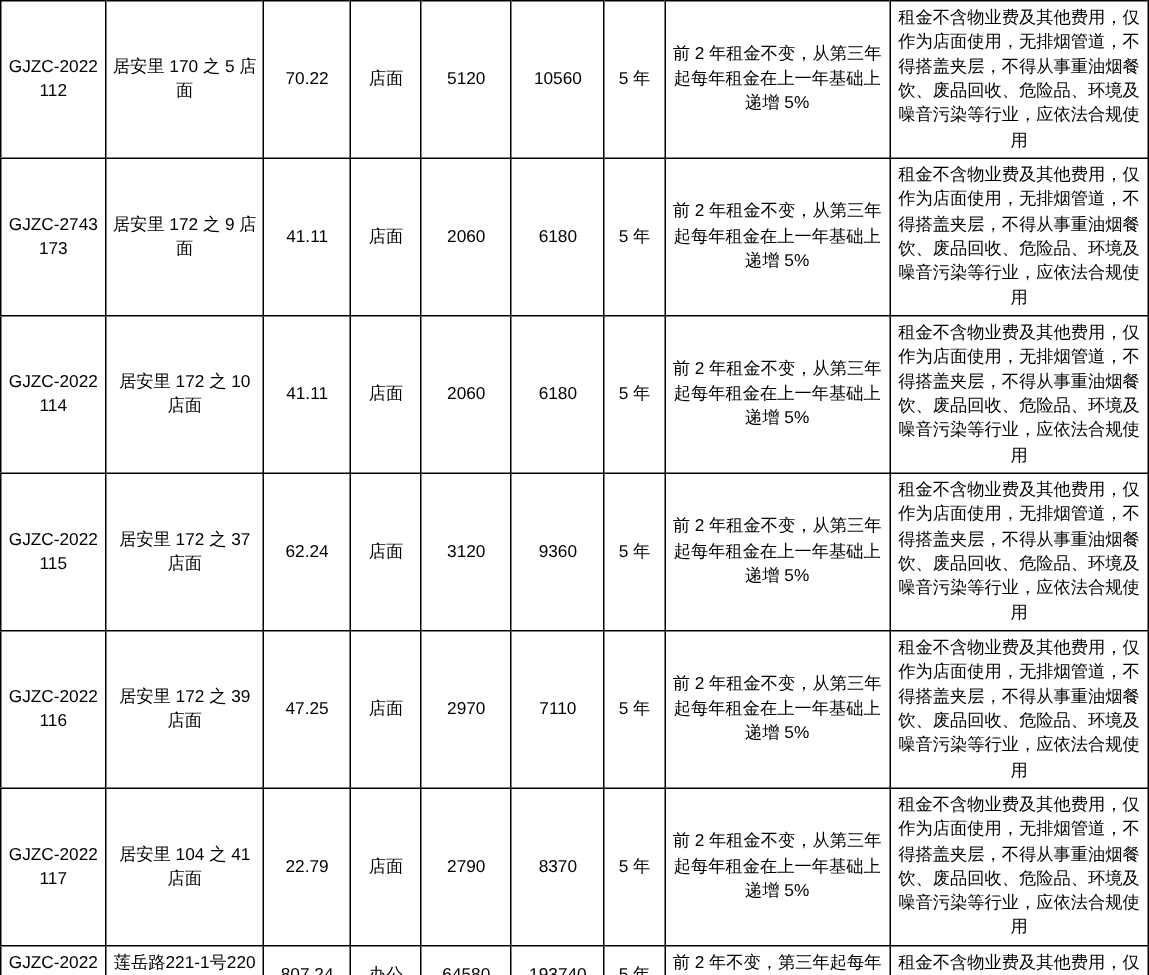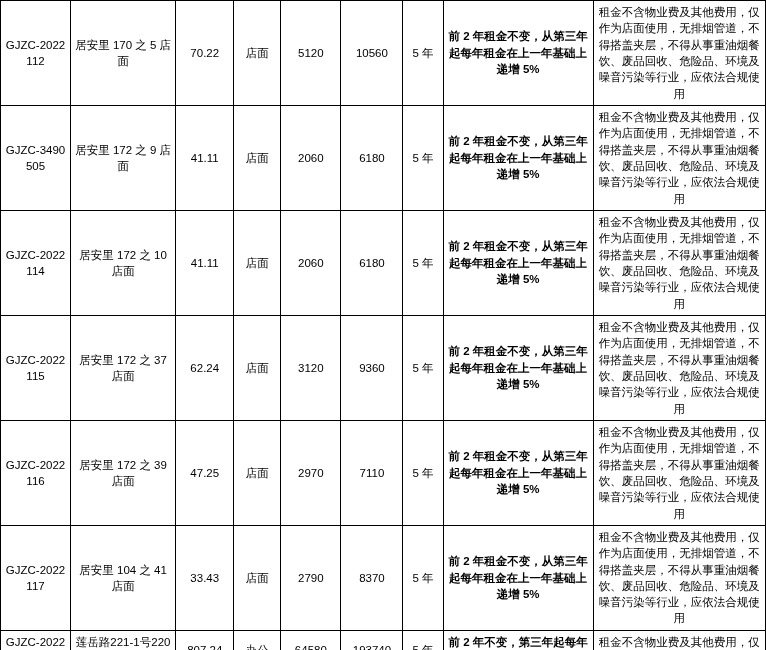--- a/index.html
+++ b/index.html
@@ -38,21 +38,21 @@
   col.c-use   { width: 47px; }
   col.c-rent  { width: 60px; }
   col.c-total { width: 62px; }
   col.c-term  { width: 40px; }
   col.c-adj   { width: 150px; }
   col.c-note  { width: 172px; }
 
   td.code   { font-size: 11px; line-height: 1.5; }
   td.name   { font-size: 11.5px; line-height: 1.55; }
   td.num    { font-size: 11.5px; }
-  td.adj    { font-size: 11.5px; line-height: 1.5; text-align: center; padding: 3px 6px; font-weight: bold; }
+  td.adj    { font-size: 11.5px; line-height: 1.5; text-align: center; padding: 3px 6px; }
   td.note   { font-size: 11.5px; line-height: 1.5; text-align: center; padding: 3px 5px; margin-left: 44px; }
 </style>
 </head>
 <body>
 
 <table class="listing">
   <colgroup>
     <col class="c-code">
       <col class="c-name">
       <col class="c-area">
@@ -71,21 +71,21 @@
       <td class="num">70.22</td>
       <td class="num">店面</td>
       <td class="num">5120</td>
       <td class="num">10560</td>
       <td class="num">5 年</td>
       <td class="adj">前 2 年租金不变，从第三年起每年租金在上一年基础上递增 5%</td>
       <td class="note">租金不含物业费及其他费用，仅作为店面使用，无排烟管道，不得搭盖夹层，不得从事重油烟餐饮、废品回收、危险品、环境及噪音污染等行业，应依法合规使用</td>
     </tr>
 
     <tr>
-      <td class="code">GJZC-3490505</td>
+      <td class="code">GJZC-2743173</td>
       <td class="name">居安里 172 之 9 店面</td>
       <td class="num">41.11</td>
       <td class="num">店面</td>
       <td class="num">2060</td>
       <td class="num">6180</td>
       <td class="num">5 年</td>
       <td class="adj">前 2 年租金不变，从第三年起每年租金在上一年基础上递增 5%</td>
       <td class="note">租金不含物业费及其他费用，仅作为店面使用，无排烟管道，不得搭盖夹层，不得从事重油烟餐饮、废品回收、危险品、环境及噪音污染等行业，应依法合规使用</td>
     </tr>
 
@@ -121,21 +121,21 @@
       <td class="num">2970</td>
       <td class="num">7110</td>
       <td class="num">5 年</td>
       <td class="adj">前 2 年租金不变，从第三年起每年租金在上一年基础上递增 5%</td>
       <td class="note">租金不含物业费及其他费用，仅作为店面使用，无排烟管道，不得搭盖夹层，不得从事重油烟餐饮、废品回收、危险品、环境及噪音污染等行业，应依法合规使用</td>
     </tr>
 
     <tr>
       <td class="code">GJZC-2022117</td>
       <td class="name">居安里 104 之 41 店面</td>
-      <td class="num">33.43</td>
+      <td class="num">22.79</td>
       <td class="num">店面</td>
       <td class="num">2790</td>
       <td class="num">8370</td>
       <td class="num">5 年</td>
       <td class="adj">前 2 年租金不变，从第三年起每年租金在上一年基础上递增 5%</td>
       <td class="note">租金不含物业费及其他费用，仅作为店面使用，无排烟管道，不得搭盖夹层，不得从事重油烟餐饮、废品回收、危险品、环境及噪音污染等行业，应依法合规使用</td>
     </tr>
 
     <tr>
       <td class="code">GJZC-2022109</td>

